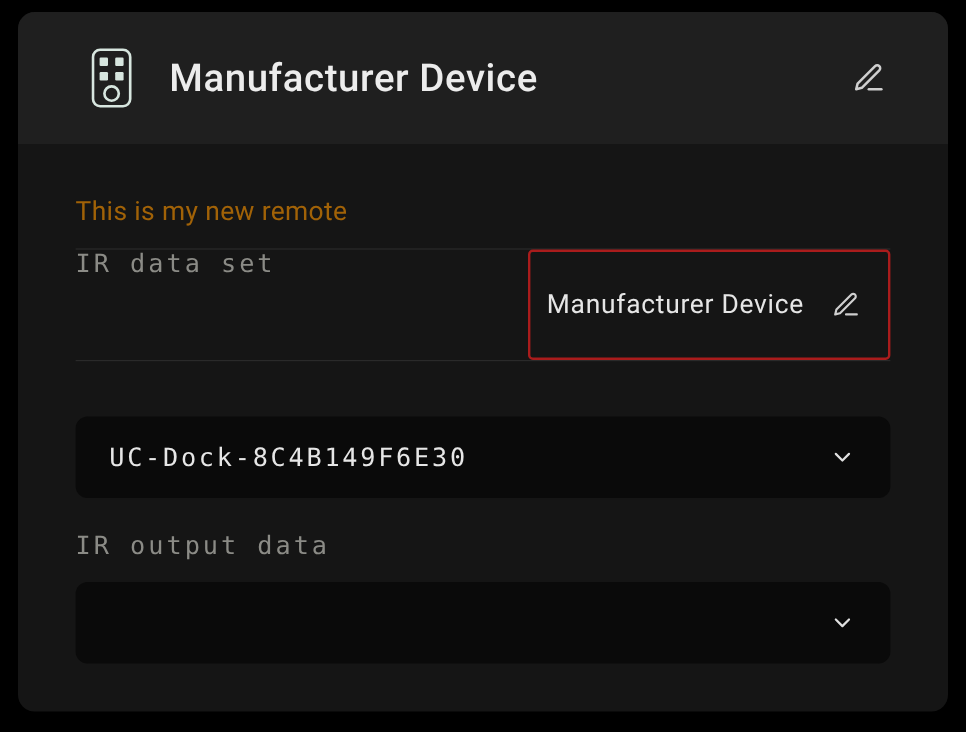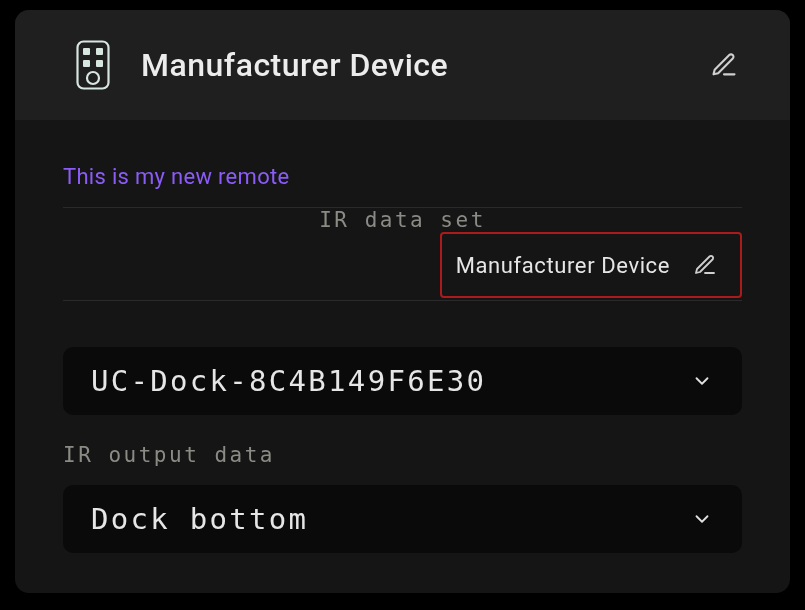--- a/index.html
+++ b/index.html
@@ -43,31 +43,30 @@
       border-radius: 50%;
       cursor: pointer;
     }
 
     .body {
       padding: 30px 48px 40px 48px;
     }
     .desc {
       font-family: -apple-system, BlinkMacSystemFont, "Segoe UI", Roboto, Helvetica, Arial, sans-serif;
       font-size: 22px;
-      color: #8b5cf6;
+      color: #a16207;
       padding: 14px 0 18px 0;
       letter-spacing: .3px;
     }
     .hr {
       border: none; border-top: 1px solid #2a2a2a;
     }
     .row-inline {
-      display: flex; align-items: center;
+      display: flex; 
       height: 92px;
-      flex-direction: column;
     }
     .label {
       color: #8b8b86;
       font-size: 21px;
       letter-spacing: 2.5px;
     }
     .value-box {
       margin-left: auto;
       display: flex; align-items: center;
       gap: 14px;
@@ -91,21 +90,21 @@
     .seg {
       margin-top: 18px;
       height: 68px;
       background: #0a0a0a;
       border-radius: 10px;
       display: flex; align-items: center;
       padding: 0 28px;
     }
     .seg-value {
       color: #e6e6e6;
-      font-size: 29px;
+      font-size: 21px;
       letter-spacing: 2.3px;
       text-align: center;
     }
     .chev {
       margin-left: auto;
       width: 24px; height: 24px;
       display: flex; align-items: center; justify-content: center;
     }
   </style>
 </head>
@@ -159,21 +158,20 @@
           <svg width="22" height="22" viewBox="0 0 24 24" fill="none" stroke="#e0e0e0" stroke-width="2" stroke-linecap="round" stroke-linejoin="round">
             <polyline points="6 9 12 15 18 9"></polyline>
           </svg>
         </span>
       </div>
     </div>
 
     <div class="row-stack">
       <span class="label">IR output data</span>
       <div class="seg">
-        <span class="seg-value">Dock bottom</span>
         <span class="chev">
           <svg width="22" height="22" viewBox="0 0 24 24" fill="none" stroke="#e0e0e0" stroke-width="2" stroke-linecap="round" stroke-linejoin="round">
             <polyline points="6 9 12 15 18 9"></polyline>
           </svg>
         </span>
       </div>
     </div>
 
   </div>
 </div>

